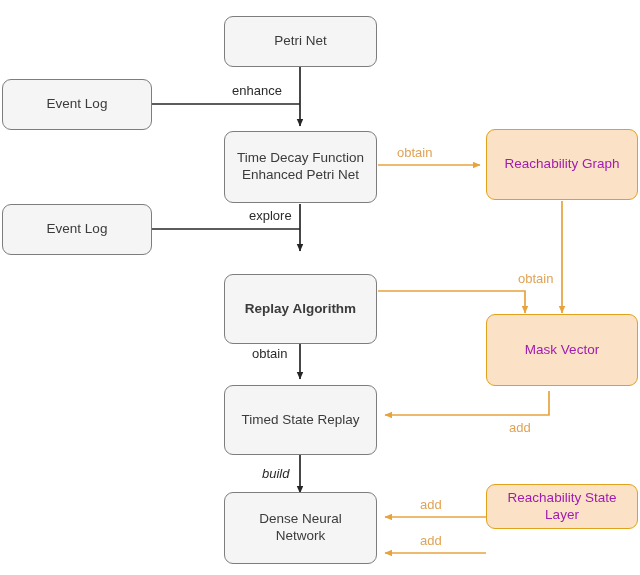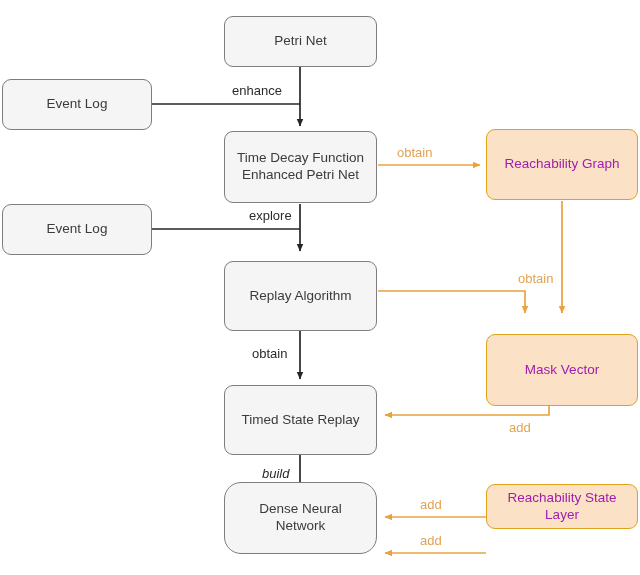--- a/index.html
+++ b/index.html
@@ -111,33 +111,33 @@
 
   <div class="node node-gray" style="left:224px; top:117px; width:153px; height:72px;">
     <span class="node-label">Time Decay Function
 Enhanced Petri Net</span>
   </div>
 
   <div class="node node-orange" style="left:486px; top:115px; width:152px; height:71px;">
     <span class="node-label">Reachability Graph</span>
   </div>
 
-  <div class="node node-gray" style="left:224px; top:247px; width:153px; height:70px;">
+  <div class="node node-gray" style="left:224px; top:260px; width:153px; height:70px;font-weight:bold;">
     <span class="node-label">Replay Algorithm</span>
   </div>
 
-  <div class="node node-orange" style="left:486px; top:320px; width:152px; height:72px;">
+  <div class="node node-orange" style="left:486px; top:300px; width:152px; height:72px;">
     <span class="node-label">Mask Vector</span>
   </div>
 
   <div class="node node-gray" style="left:224px; top:371px; width:153px; height:70px;">
     <span class="node-label">Timed State Replay</span>
   </div>
 
-  <div class="node node-gray" style="left:224px; top:468px; width:153px; height:72px;border-radius:17px;">
+  <div class="node node-gray" style="left:224px; top:478px; width:153px; height:72px;">
     <span class="node-label">Dense Neural
 Network</span>
   </div>
 
   <div class="node node-orange" style="left:486px; top:470px; width:152px; height:45px;">
     <span class="node-label">Reachability State
 Layer</span>
   </div>
 
 

